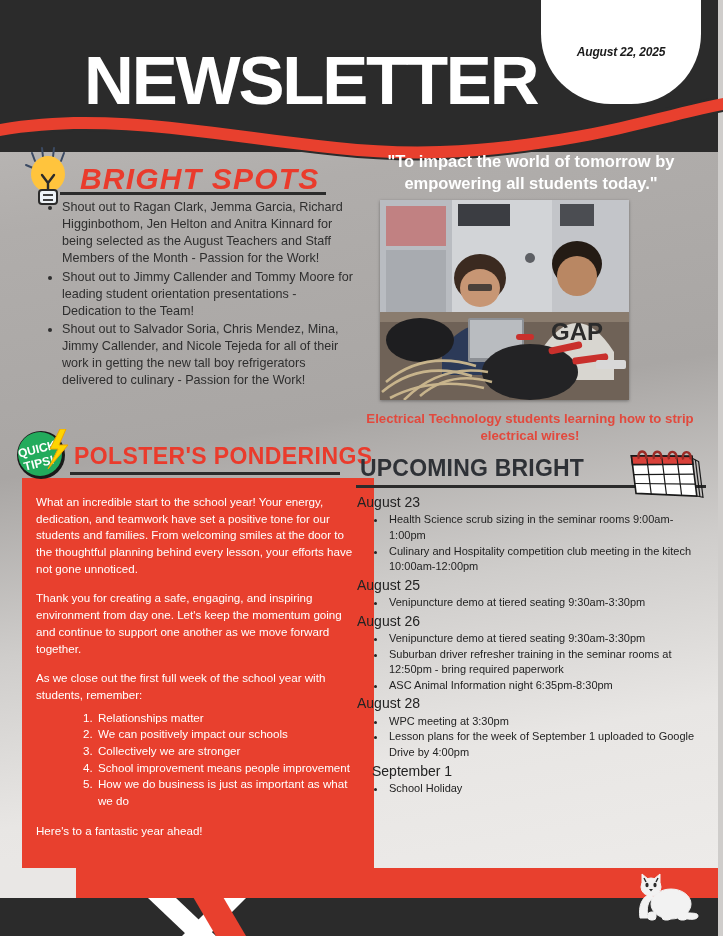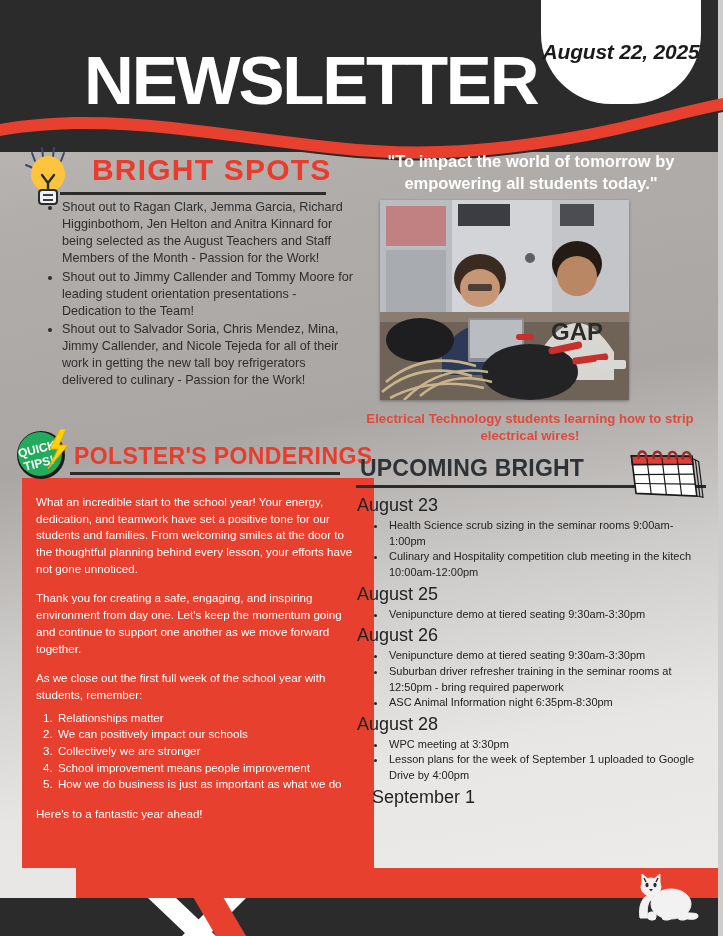--- a/index.html
+++ b/index.html
@@ -39,21 +39,21 @@
     left: 541px; top: -14px;
     width: 160px; height: 118px;
     background: #ffffff;
     border-radius: 0 0 70px 70px;
     display: flex;
     align-items: center;
     justify-content: center;
     z-index: 6;
   }
   .date-badge span {
-    font-size: 21px;
+    font-size: 12px;
     font-weight: bold;
     font-style: italic;
     color: #1b1b1b;
     letter-spacing: -0.2px;
     margin-top: 14px;
   }
 
   .kicker {
     position: absolute;
     left: 62px; top: 25px;
@@ -78,26 +78,26 @@
   
   .bright-wrap {
     position: absolute;
     left: 14px; top: 145px;
     width: 340px;
   }
   .bulb-icon { position: absolute; left: 4px; top: 0px; width: 62px; height: 70px; }
 
   .bright-title {
     position: absolute;
-    left: 66px; top: 8px;
+    left: 66px; top: 17px;
     font-size: 30px;
     font-weight: bold;
+    font-style: italic;
     color: #ea3b2c;
     letter-spacing: 1.2px;
-    margin-left: 12px;
   }
   .rule-dark {
     position: absolute;
     left: 46px; top: 47px;
     width: 266px; height: 3px;
     background: #2b2b2b;
   }
   .bright-list {
     position: absolute;
     left: 26px; top: 54px;
@@ -181,20 +181,21 @@
   }
   .red-panel ol {
     margin: 0 0 13px 20px;
     padding: 0;
   }
   .red-panel ol li {
     font-size: 11.6px;
     line-height: 1.44;
     color: #ffffff;
     padding-left: 2px;
+    margin-left: 40px;
   }
 
   
   .events-title {
     position: absolute;
     left: 360px; top: 455px;
     font-size: 23px;
     font-weight: bold;
     color: #2e3136;
     letter-spacing: 0.2px;
@@ -209,21 +210,21 @@
     position: absolute;
     left: 620px; top: 444px;
     width: 86px; height: 62px;
   }
   .events-body {
     position: absolute;
     left: 357px; top: 492px;
     width: 352px;
   }
   .ev-date {
-    font-size: 18px;
+    font-size: 14px;
     color: #232323;
     line-height: 1.45;
   }
   .ev-list {
     margin: 0 0 0 30px;
     padding: 0;
     list-style: disc;
   }
   .ev-list li {
     font-size: 11px;
@@ -421,20 +422,23 @@
       <li>ASC Animal Information night 6:35pm-8:30pm</li>
     </ul>
 
     <div class="ev-date">August 28</div>
     <ul class="ev-list">
       <li>WPC meeting at 3:30pm</li>
       <li>Lesson plans for the week of September 1 uploaded to Google Drive by 4:00pm</li>
     </ul>
 
     <div class="ev-date" style="margin-left:15px">September 1</div>
+    <ul class="ev-list">
+      <li>School Holiday</li>
+    </ul>
   </div>
 
   <svg class="cat-icon" viewBox="0 0 72 56">
     <g fill="#f2f2f2" stroke="#f2f2f2" stroke-width="1">
       <path d="M14,16 L14,6 L20,11 L26,11 L32,6 L32,16 Z"></path>
       <ellipse cx="23" cy="19" rx="10" ry="9"></ellipse>
       <path d="M23,26 C14,28 10,38 12,50 L20,50 C18,40 20,32 26,30 Z"></path>
       <ellipse cx="43" cy="36" rx="20" ry="15"></ellipse>
       <path d="M55,44 C64,46 70,44 70,48 C70,52 62,52 55,50 Z"></path>
       <rect x="20" y="44" width="8" height="8" rx="3"></rect>

